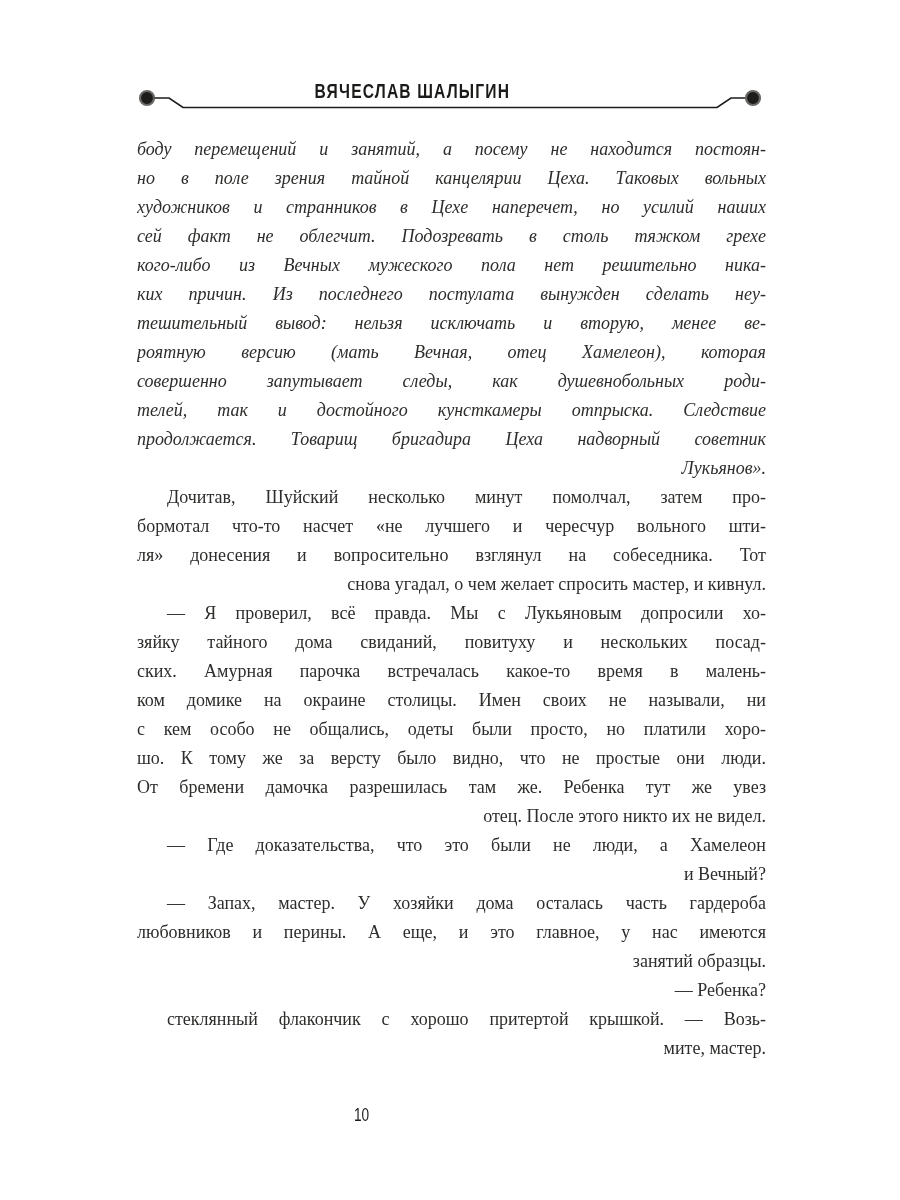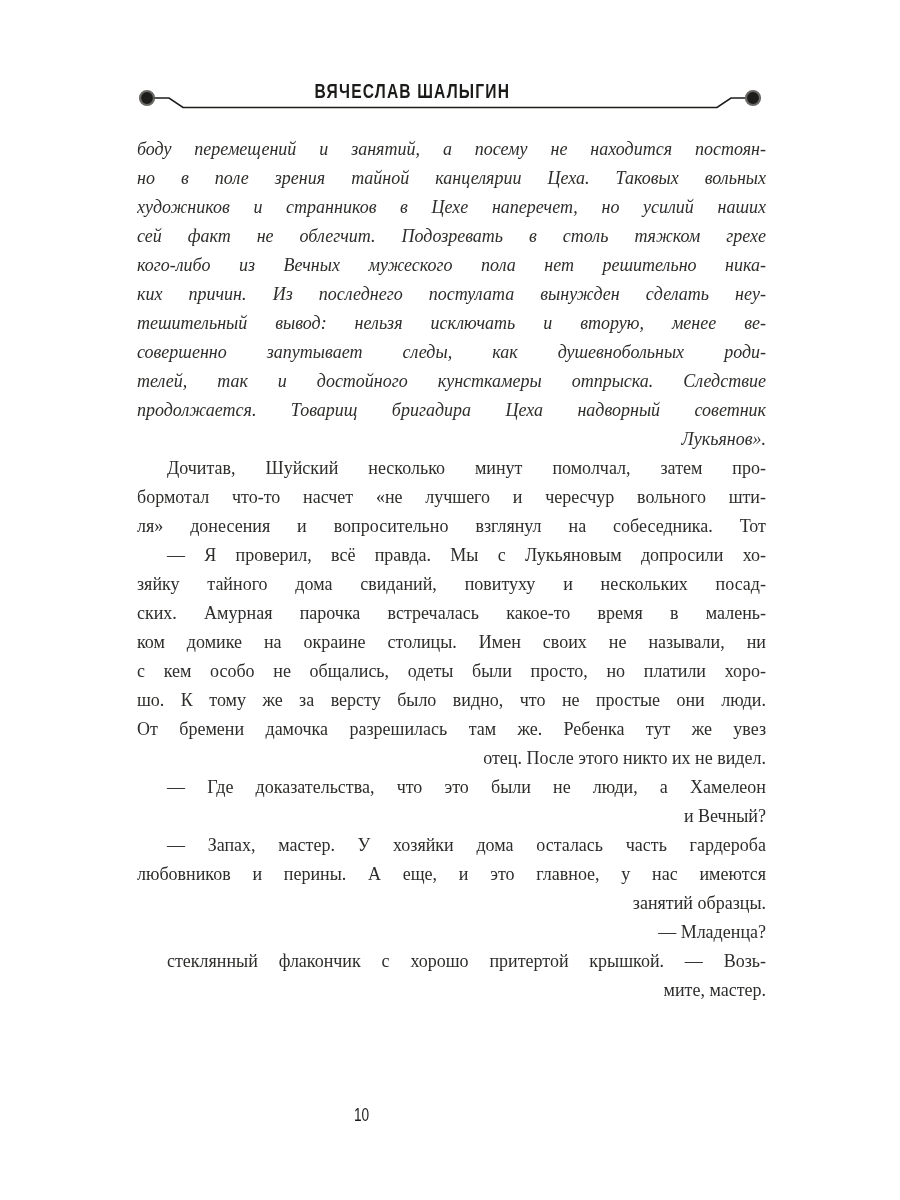--- a/index.html
+++ b/index.html
@@ -119,29 +119,31 @@
 
   <div class="page-text" id="page-text">
       <div class="paragraph italic">
         <div class="pline">боду перемещений и занятий, а посему не находится постоян-</div>
         <div class="pline">но в поле зрения тайной канцелярии Цеха. Таковых вольных</div>
         <div class="pline">художников и странников в Цехе наперечет, но усилий наших</div>
         <div class="pline">сей факт не облегчит. Подозревать в столь тяжком грехе</div>
         <div class="pline">кого-либо из Вечных мужеского пола нет решительно ника-</div>
         <div class="pline">ких причин. Из последнего постулата вынужден сделать неу-</div>
         <div class="pline">тешительный вывод: нельзя исключать и вторую, менее ве-</div>
+        <div class="pline">роятную версию (мать Вечная, отец Хамелеон), которая</div>
         <div class="pline">совершенно запутывает следы, как душевнобольных роди-</div>
         <div class="pline">телей, так и достойного кунсткамеры отпрыска. Следствие</div>
         <div class="pline">продолжается. Товарищ бригадира Цеха надворный советник</div>
         <div class="pline lastline">Лукьянов».</div>
       </div>
       <div class="paragraph indent">
         <div class="pline">Дочитав, Шуйский несколько минут помолчал, затем про-</div>
         <div class="pline">бормотал что-то насчет «не лучшего и чересчур вольного шти-</div>
         <div class="pline">ля» донесения и вопросительно взглянул на собеседника. Тот</div>
+        <div class="pline lastline">снова угадал, о чем желает спросить мастер, и кивнул.</div>
       </div>
       <div class="paragraph indent">
         <div class="pline">— Я проверил, всё правда. Мы с Лукьяновым допросили хо-</div>
         <div class="pline">зяйку тайного дома свиданий, повитуху и нескольких посад-</div>
         <div class="pline">ских. Амурная парочка встречалась какое-то время в малень-</div>
         <div class="pline">ком домике на окраине столицы. Имен своих не называли, ни</div>
         <div class="pline">с кем особо не общались, одеты были просто, но платили хоро-</div>
         <div class="pline">шо. К тому же за версту было видно, что не простые они люди.</div>
         <div class="pline">От бремени дамочка разрешилась там же. Ребенка тут же увез</div>
         <div class="pline lastline">отец. После этого никто их не видел.</div>
@@ -149,21 +151,21 @@
       <div class="paragraph indent">
         <div class="pline">— Где доказательства, что это были не люди, а Хамелеон</div>
         <div class="pline lastline">и Вечный?</div>
       </div>
       <div class="paragraph indent">
         <div class="pline">— Запах, мастер. У хозяйки дома осталась часть гардероба</div>
         <div class="pline">любовников и перины. А еще, и это главное, у нас имеются</div>
         <div class="pline lastline">занятий образцы.</div>
       </div>
       <div class="paragraph indent">
-        <div class="pline lastline">— Младенца?</div>
+        <div class="pline lastline">— Ребенка?</div>
       </div>
       <div class="paragraph indent">
         <div class="pline">стеклянный флакончик с хорошо притертой крышкой. — Возь-</div>
         <div class="pline lastline">мите, мастер.</div>
       </div>
     </div>
 
   <div class="page-footer">
     <span class="page-number">10</span>
   </div>

